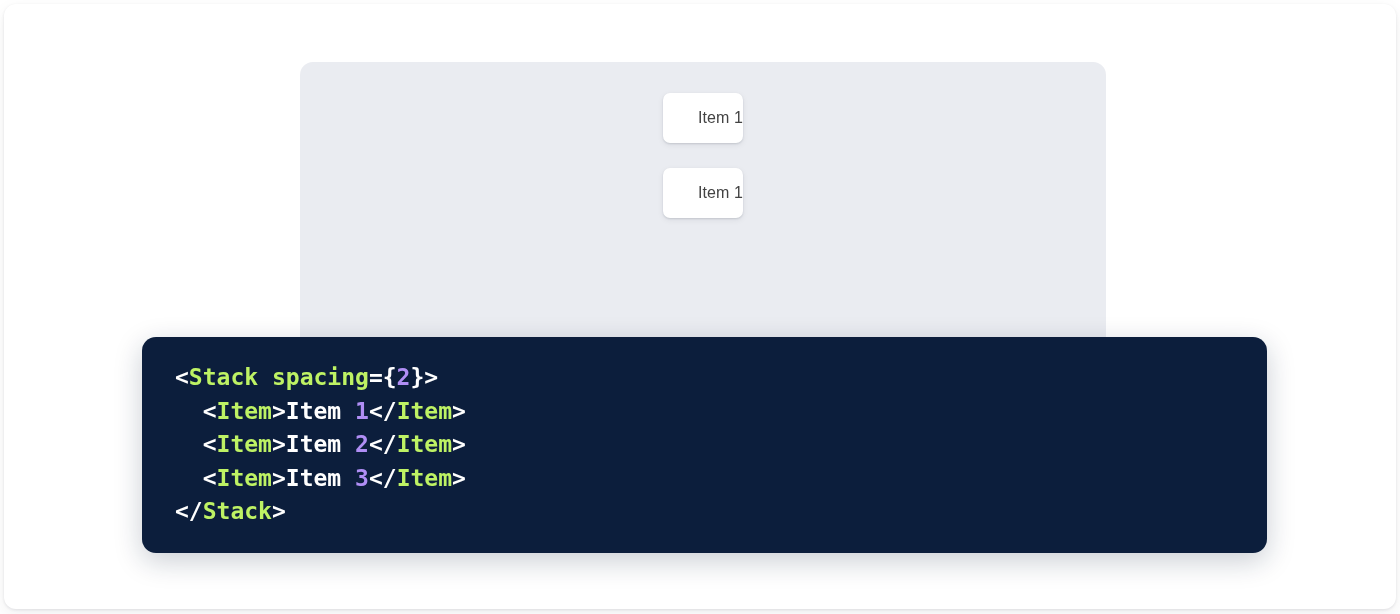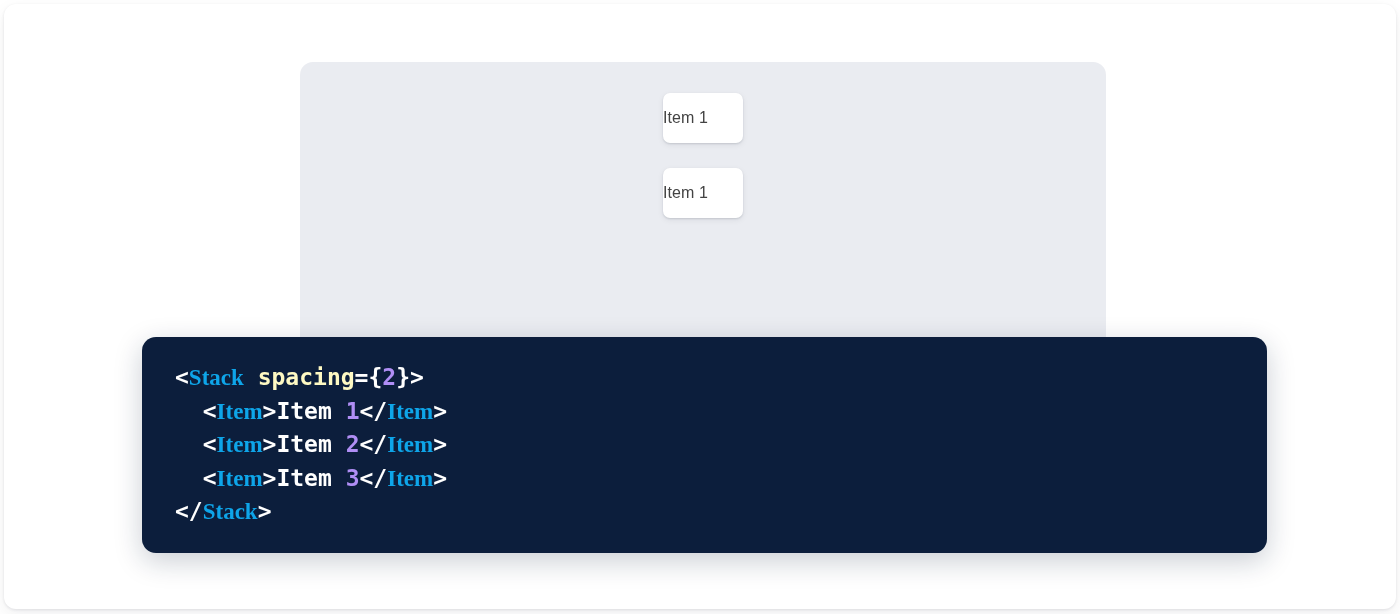--- a/index.html
+++ b/index.html
@@ -47,21 +47,21 @@
     gap: 25px;
   }
 
   .stack-item {
     width: 80px;
     height: 50px;
     background: #ffffff;
     border-radius: 7px;
     display: flex;
     align-items: center;
-    justify-content: flex-start;
+    justify-content: flex-end;
     box-shadow: 0 1px 2px rgba(16,24,40,0.13), 0 2px 6px rgba(16,24,40,0.07);
   }
 
   .stack-item-label {
     font-family: "Liberation Sans", sans-serif;
     font-size: 16px;
     color: #434343;
     letter-spacing: 0.1px;
     line-height: 1;
   }
@@ -88,22 +88,22 @@
     line-height: 33.6px;
     white-space: pre;
     color: #ffffff;
     font-weight: 700;
     letter-spacing: 0px;
   }
 
   .code-line { display: block; height: 33.6px; }
 
   .tok-punct { color: #ffffff; }
-  .tok-tag   { color: #0ea5e9; font-family: Liberation Serif, serif; }
-  .tok-attr  { color: #fef9c3; }
+  .tok-tag   { color: #bef264; }
+  .tok-attr  { color: #bef264; }
   .tok-num   { color: #b08ef5; }
   .tok-text  { color: #ffffff; }
 </style>
 </head>
 <body>
 
 <div id="app-card">
 
   <div id="preview-panel">
     <div id="stack-container">

